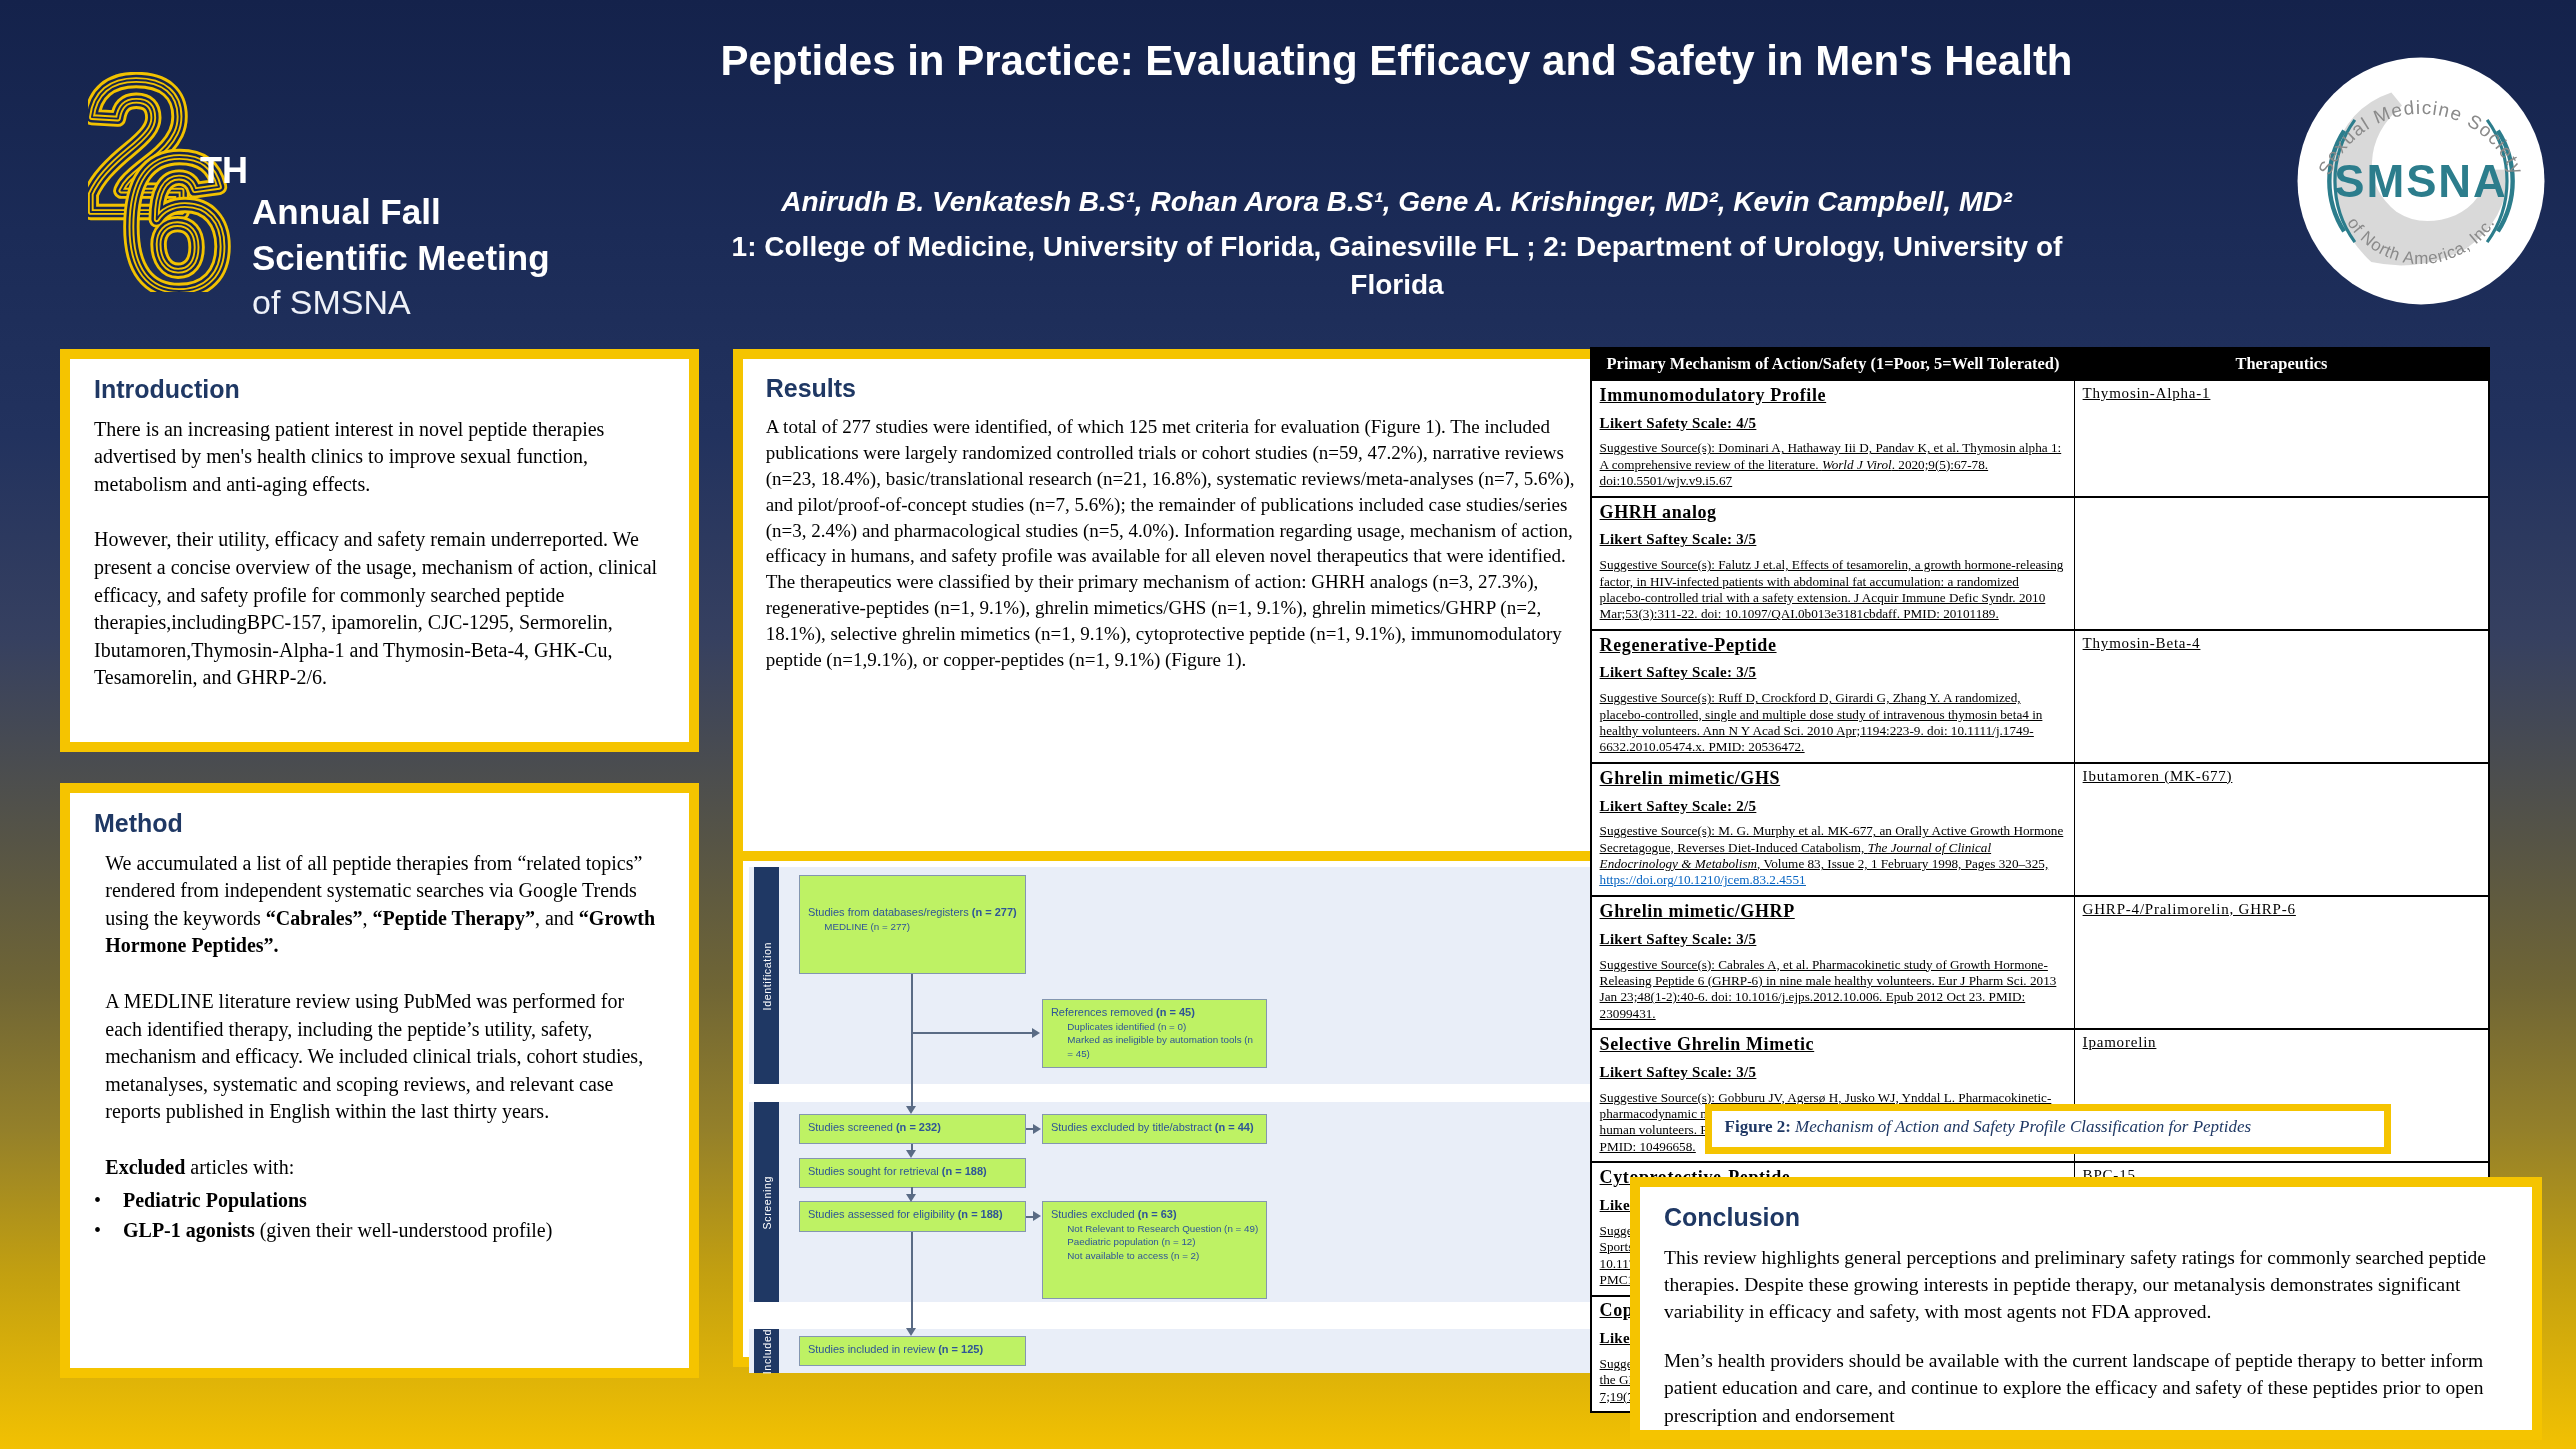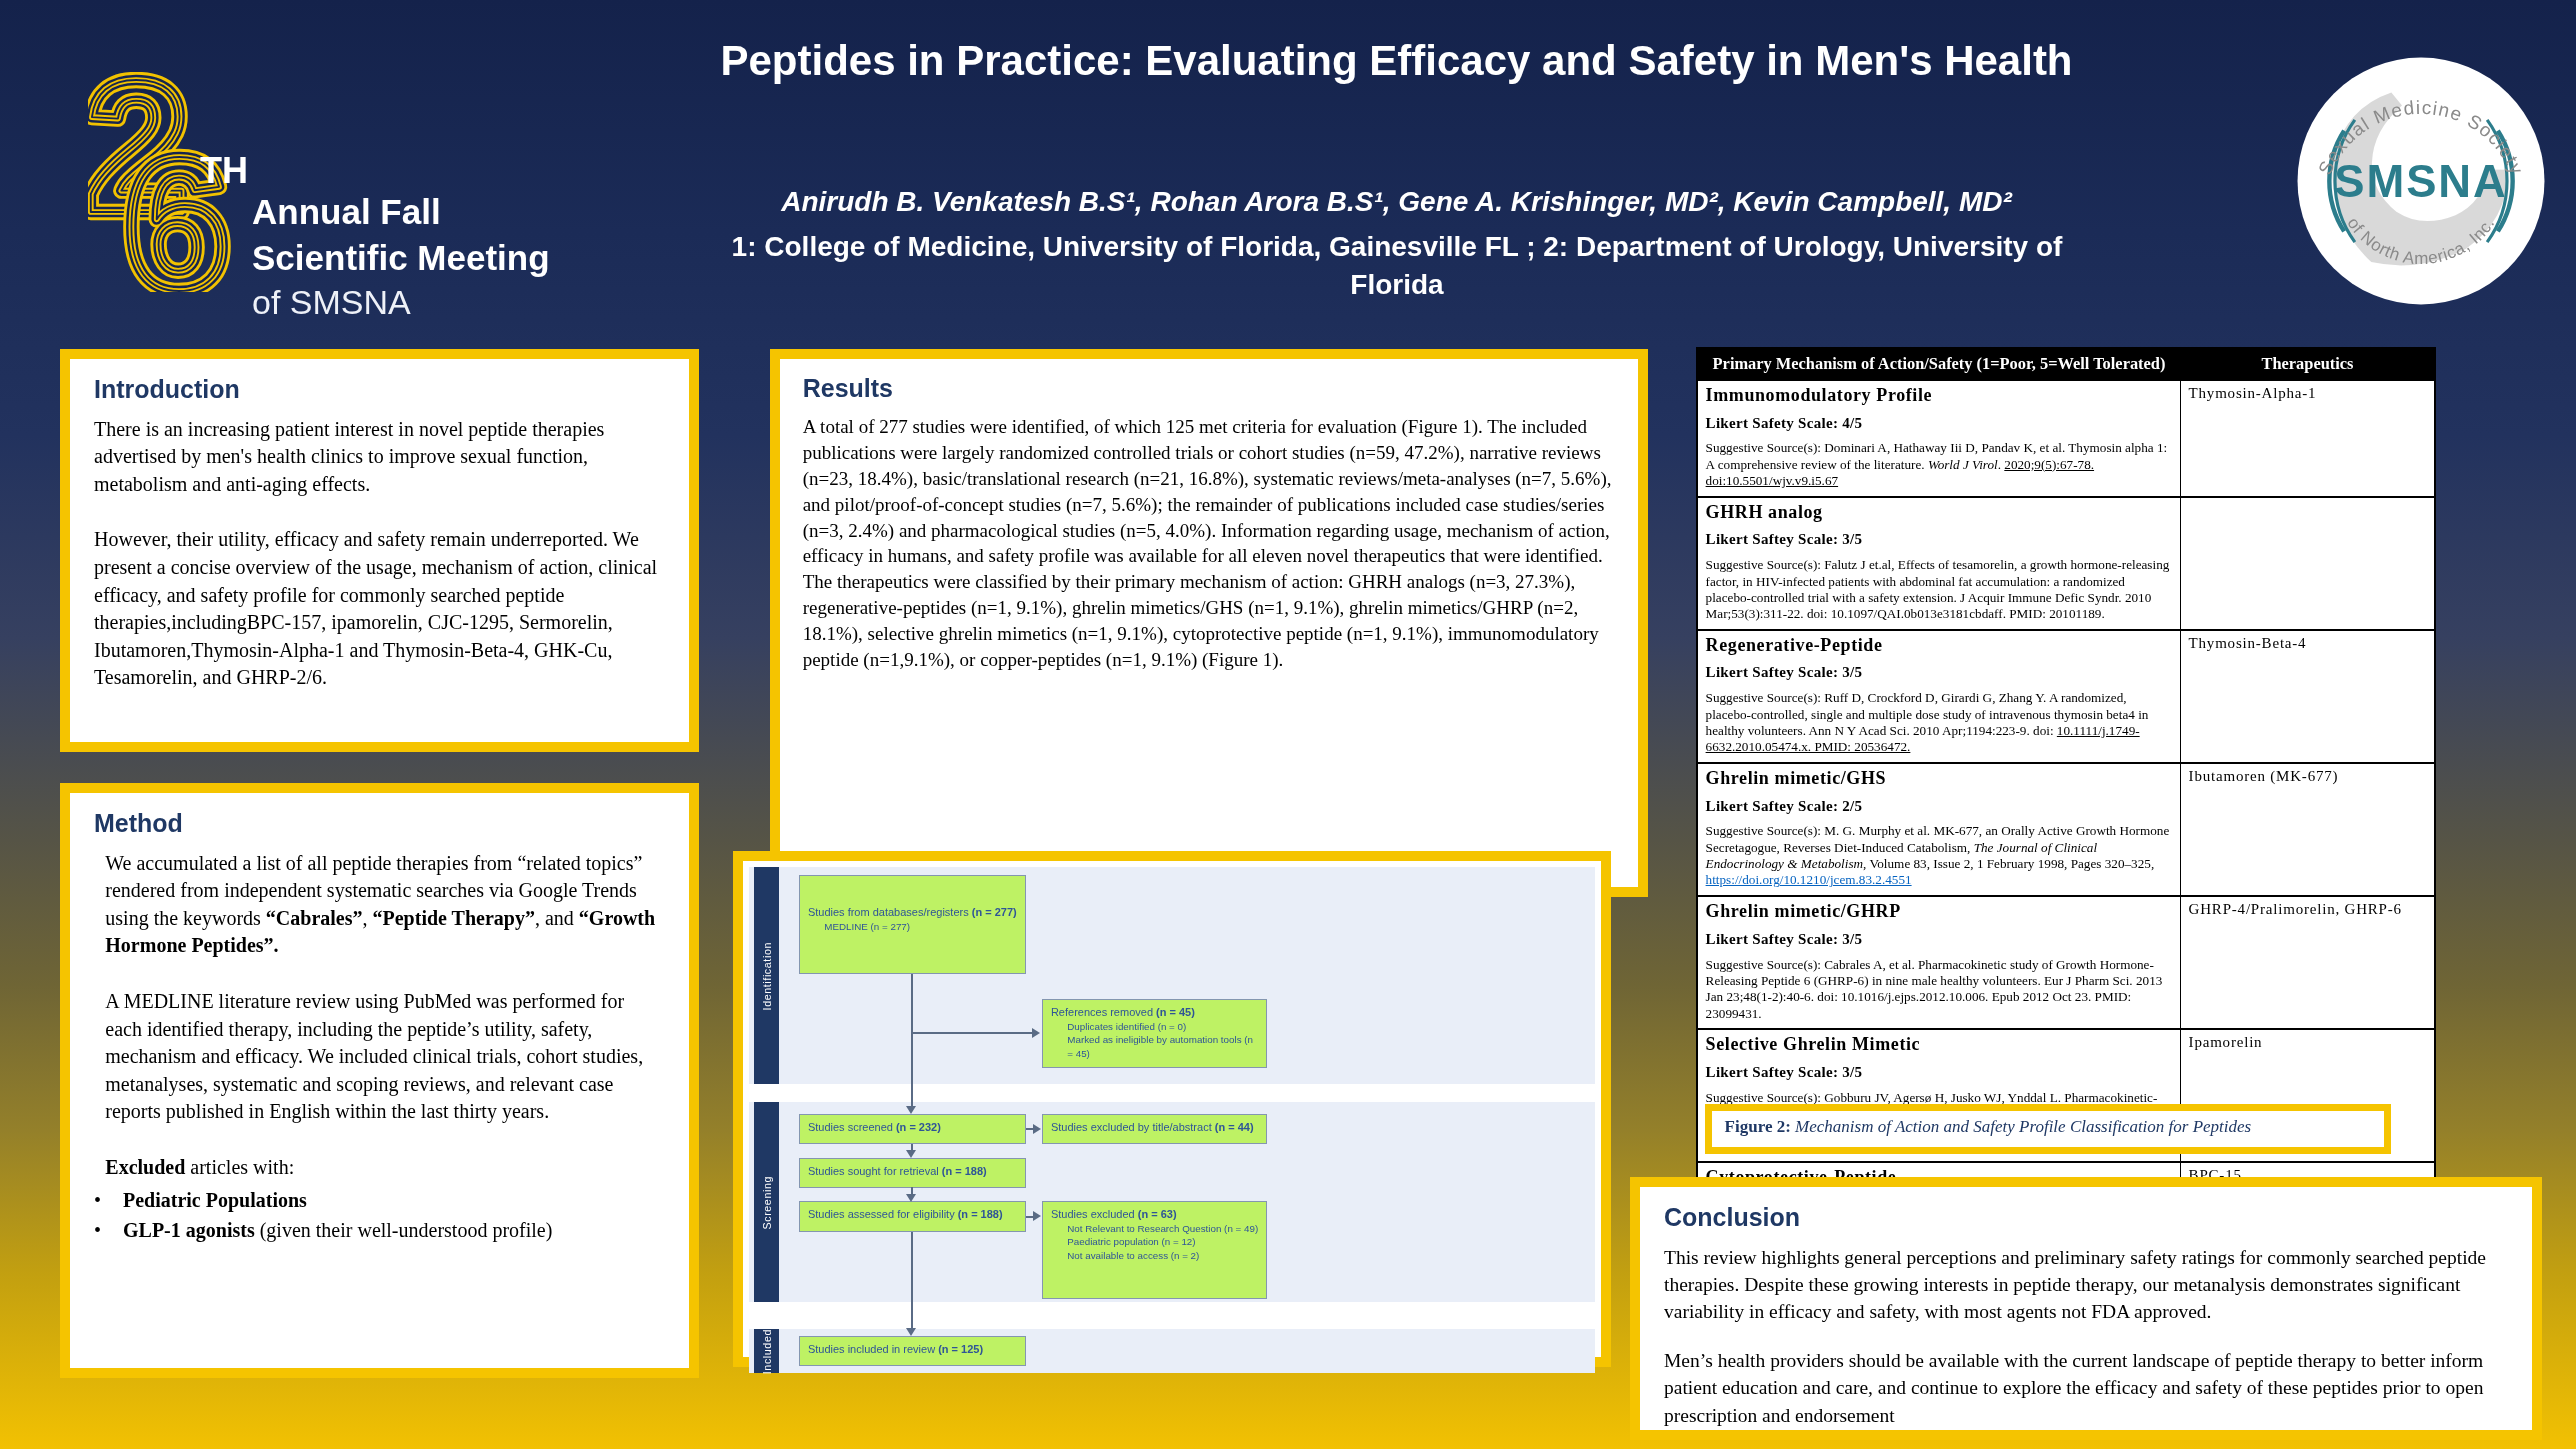--- a/index.html
+++ b/index.html
@@ -46,21 +46,21 @@
   .vline,.hline{position:absolute;background:#5a6b85;}
   .vline{width:1.9px;}
   .hline{height:1.9px;}
   .head-d{position:absolute;width:0;height:0;border-left:5.7px solid rgba(0,0,0,0);border-right:5.7px solid rgba(0,0,0,0);border-top:8.2px solid #5a6b85;}
   .head-r{position:absolute;width:0;height:0;border-top:5.7px solid rgba(0,0,0,0);border-bottom:5.7px solid rgba(0,0,0,0);border-left:8.2px solid #5a6b85;}
   .caption{font-size:17px;color:#000;}
   .caption .cb{font-weight:bold;color:#1f3864;}
   .caption .ci{font-style:italic;}
   .caption2 .ci{color:#1f3864;}
   
-  .mech-table{position:absolute;left:1696px;top:347px;width:740px;border:2.5px solid #000;background:#fff;box-sizing:border-box;}
+  .mech-table{position:absolute;left:1590px;top:347px;width:900px;border:2.5px solid #000;background:#fff;box-sizing:border-box;text-decoration:underline;}
   .t-head{display:flex;background:#000;color:#fff;font-weight:bold;font-size:16.4px;text-align:center;}
   .t-head>div{padding:5px 3.8px;}
   .t-hl{width:483px;border-right:1.9px solid #000;box-sizing:border-box;}
   .t-hr{flex:1;}
   .t-row{display:flex;border-top:2.2px solid #000;}
   .t-cell{box-sizing:border-box;}
   .t-left{width:483px;border-right:1.9px solid #000;padding:3.8px 7.6px 6.3px 7.6px;}
   .t-right{flex:1;padding:3.8px 7.6px;font-size:15px;letter-spacing:0.8px;}
   .t-mech{font-weight:bold;font-size:18px;letter-spacing:0.6px;margin-bottom:8.8px;}
   .t-likert{font-weight:bold;font-size:15px;letter-spacing:0.3px;margin-bottom:8.8px;}
@@ -147,21 +147,21 @@
           <span class="dot">•</span>
           <b>Pediatric Populations</b>
         </div>
       <div class="bullet">
           <span class="dot">•</span>
           <span><b>GLP-1 agonists</b><span> (given their well-understood profile)</span></span>
         </div>
     </div>
   </div>
 
-  <div class="gbox" style="left:770px;top:349px;width:878px;height:548px;padding:15px 22.7px;">
+  <div class="gbox" style="left:733px;top:349px;width:878px;height:548px;padding:15px 22.7px;">
     <div class="sec-title">Results</div>
     <div class="bodytxt" style="font-size:19px;line-height:1.36;">
       <p>A total of 277 studies were identified, of which 125 met criteria for evaluation (Figure 1). The included publications were largely randomized controlled trials or cohort studies (n=59, 47.2%), narrative reviews (n=23, 18.4%), basic/translational research (n=21, 16.8%), systematic reviews/meta-analyses (n=7, 5.6%), and pilot/proof-of-concept studies (n=7, 5.6%); the remainder of publications included case studies/series (n=3, 2.4%) and pharmacological studies (n=5, 4.0%). Information regarding usage, mechanism of action, efficacy in humans, and safety profile was available for all eleven novel therapeutics that were identified. The therapeutics were classified by their primary mechanism of action: GHRH analogs (n=3, 27.3%), regenerative-peptides (n=1, 9.1%), ghrelin mimetics/GHS (n=1, 9.1%), ghrelin mimetics/GHRP (n=2, 18.1%), selective ghrelin mimetics (n=1, 9.1%), cytoprotective peptide (n=1, 9.1%), immunomodulatory peptide (n=1,9.1%), or copper-peptides (n=1, 9.1%) (Figure 1).</p>
     </div>
   </div>
 
   <div class="gbox" style="left:733px;top:851px;width:878px;height:516px;">
     <div class="prisma">
       <div class="band" style="top:0;height:217px;"></div>
       <div class="band" style="top:235px;height:200px;"></div>

